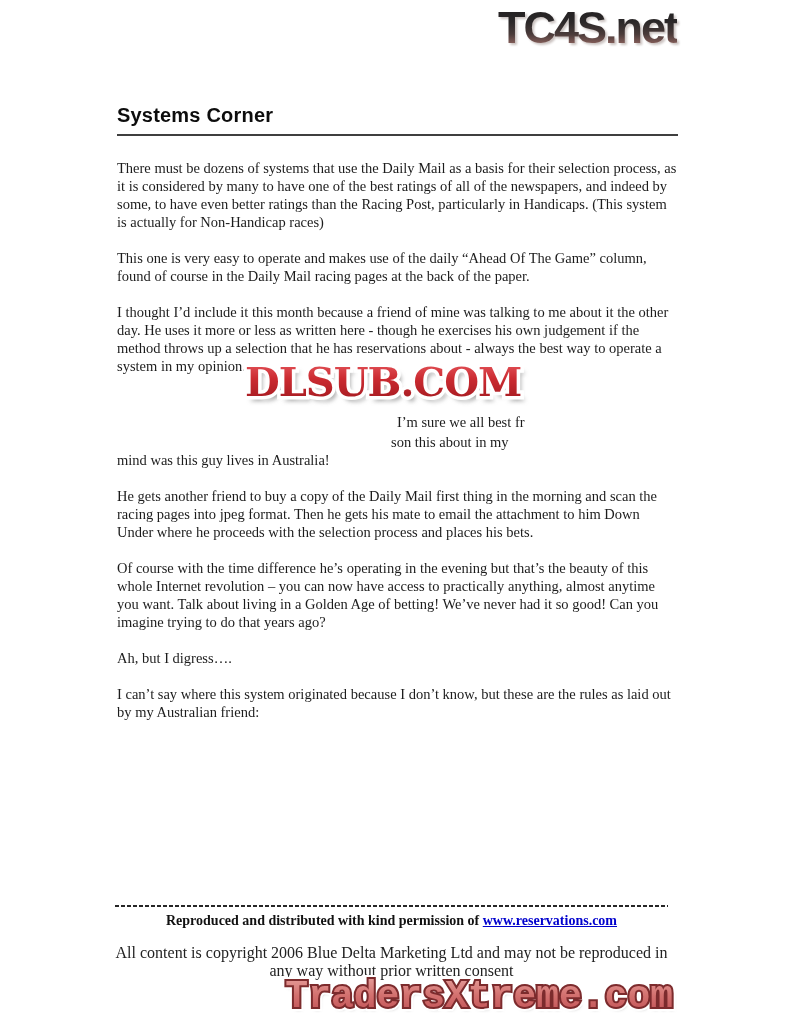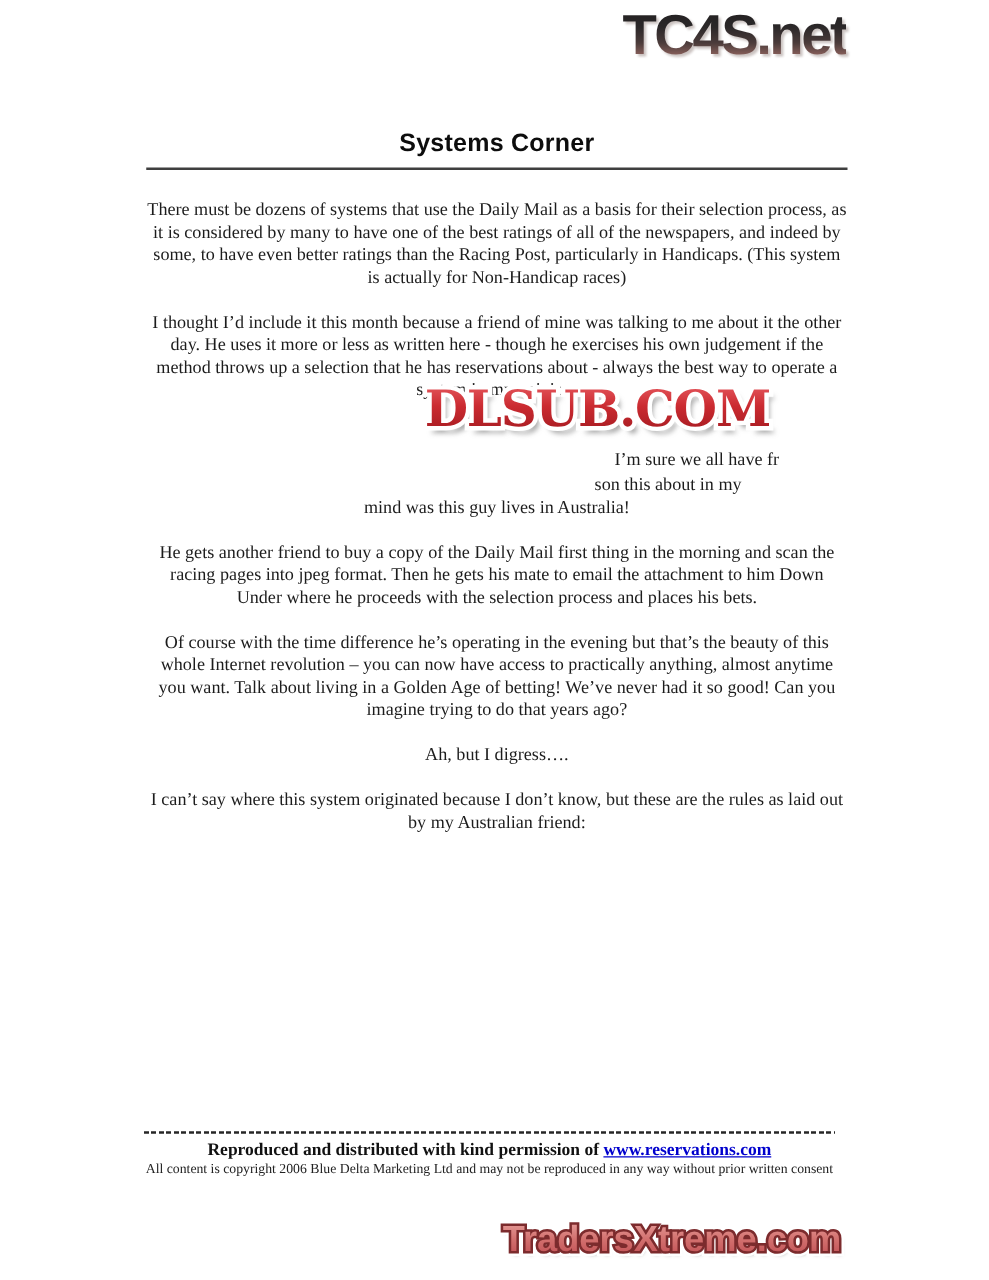--- a/index.html
+++ b/index.html
@@ -12,63 +12,63 @@
   
   .tc4s-logo {
     position:absolute; top:2px; right:9px;
     font-family:"Liberation Sans", sans-serif;
     font-weight:bold; font-size:45px; letter-spacing:-2px;
     color:#332c2d; white-space:nowrap;
     filter: drop-shadow(2px 2px 1px rgba(185,175,172,0.75));
   }
 
   
-  .content { position:absolute; left:117px; top:104px; width:561px;text-align:center; }
+  .content { position:absolute; left:117px; top:104px; width:561px; }
   .page-title {
     margin:0; font-family:"Liberation Sans", sans-serif;
     font-weight:bold; font-size:20px; color:#0d0d0d; letter-spacing:0.2px;
   }
   .title-rule { height:0; border:none; border-top:2px solid #3f3f3f; margin:7px 0 0 0; }
   .body-text { margin-top:23px; }
   .body-par { margin:0 0 18px 0; font-size:14.5px; line-height:18px; }
 
   
   .split-par { position:relative; }
   .hidden-gap { display:inline-block; width:274px; }
 
   
   .watermark {
     position:absolute; left:128px; top:-31px;
     font-family:"DejaVu Serif", serif; font-weight:bold;
     font-size:40px; letter-spacing:-1px; line-height:1; z-index:5;
   }
-  .stacked { position:relative; display:inline-block; white-space:nowrap;margin-left:40px; }
+  .stacked { position:relative; display:inline-block; white-space:nowrap; }
   .stacked .layer-back { position:relative; }
   .stacked .layer-mid, .stacked .layer-front { position:absolute; left:0; top:0; }
   .watermark .layer-back {
     color:#ffffff; -webkit-text-stroke:7px #ffffff;
     text-shadow: 4px 5px 4px rgba(110,110,110,0.6);
   }
   .watermark .layer-front { color:#c1272d; }
 
   
   .footer { position:absolute; left:115px; top:905px; width:553px; text-align:center; }
   .dashed-rule {
     height:2px; width:100%;
     background:repeating-linear-gradient(90deg,#262626 0 4px, transparent 4px 6px);
   }
   .permission-line { margin-top:6px; font-weight:bold; font-size:14px; color:#111; }
   .permission-link { color:#0000cd; text-decoration:underline; cursor:pointer; }
-  .copyright-line { font-size:11px; color:#222; }
+  .copyright-line { margin-top:15px; font-size:16px; color:#222; }
 
   
   .tx-logo {
     position:absolute; top:978px; right:13px;
-    font-family:Liberation Sans, sans-serif; font-weight:bold;
-    font-size:29px; letter-spacing:0; line-height:1; z-index:5;
+    font-family:Liberation Mono, monospace; font-weight:bold;
+    font-size:38px; letter-spacing:0; line-height:1; z-index:5;
   }
   .tx-logo .layer-back {
     color:#ffffff; -webkit-text-stroke:8px #ffffff;
     text-shadow: 2px 3px 3px rgba(135,135,135,0.6);
   }
   .tx-logo .layer-mid { color:#7c2b2d; -webkit-text-stroke:4px #7c2b2d; }
   .tx-logo .layer-front { color:#cb5a5e; }
 
   
   @supports ((-webkit-background-clip: text) or (background-clip: text)) {
@@ -92,29 +92,30 @@
 <div class="page">
 
   <div class="tc4s-logo">TC4S.net</div>
 
   <div class="content">
     <h1 class="page-title">Systems Corner</h1>
     <hr class="title-rule">
 
     <div class="body-text">
         <p class="body-par">There must be dozens of systems that use the Daily Mail as a basis for their selection process, as it is considered by many to have one of the best ratings of all of the newspapers, and indeed by some, to have even better ratings than the Racing Post, particularly in Handicaps. (This system is actually for Non-Handicap races)</p>
+        <p class="body-par">This one is very easy to operate and makes use of the daily “Ahead Of The Game” column, found of course in the Daily Mail racing pages at the back of the paper.</p>
         <p class="body-par">I thought I’d include it this month because a friend of mine was talking to me about it the other day. He uses it more or less as written here - though he exercises his own judgement if the method throws up a selection that he has reservations about - always the best way to operate a system in my opinion.</p>
       </div>
 
     <p class="body-par split-par">
       <span class="watermark stacked">
         <span class="layer-back">DLSUB.COM</span>
         <span class="layer-front">DLSUB.COM</span>
       </span>
-      <span>I’m sure we all have fr</span><span class="hidden-gap"></span><span>son this about in my</span><br>
+      <span>I’m sure we all best fr</span><span class="hidden-gap"></span><span>son this about in my</span><br>
       <span>mind was this guy lives in Australia!</span>
     </p>
 
     <div>
         <p class="body-par">He gets another friend to buy a copy of the Daily Mail first thing in the morning and scan the racing pages into jpeg format. Then he gets his mate to email the attachment to him Down Under where he proceeds with the selection process and places his bets.</p>
         <p class="body-par">Of course with the time difference he’s operating in the evening but that’s the beauty of this whole Internet revolution – you can now have access to practically anything, almost anytime you want. Talk about living in a Golden Age of betting! We’ve never had it so good! Can you imagine trying to do that years ago?</p>
         <p class="body-par">Ah, but I digress….</p>
         <p class="body-par">I can’t say where this system originated because I don’t know, but these are the rules as laid out by my Australian friend:</p>
       </div>
   </div>

